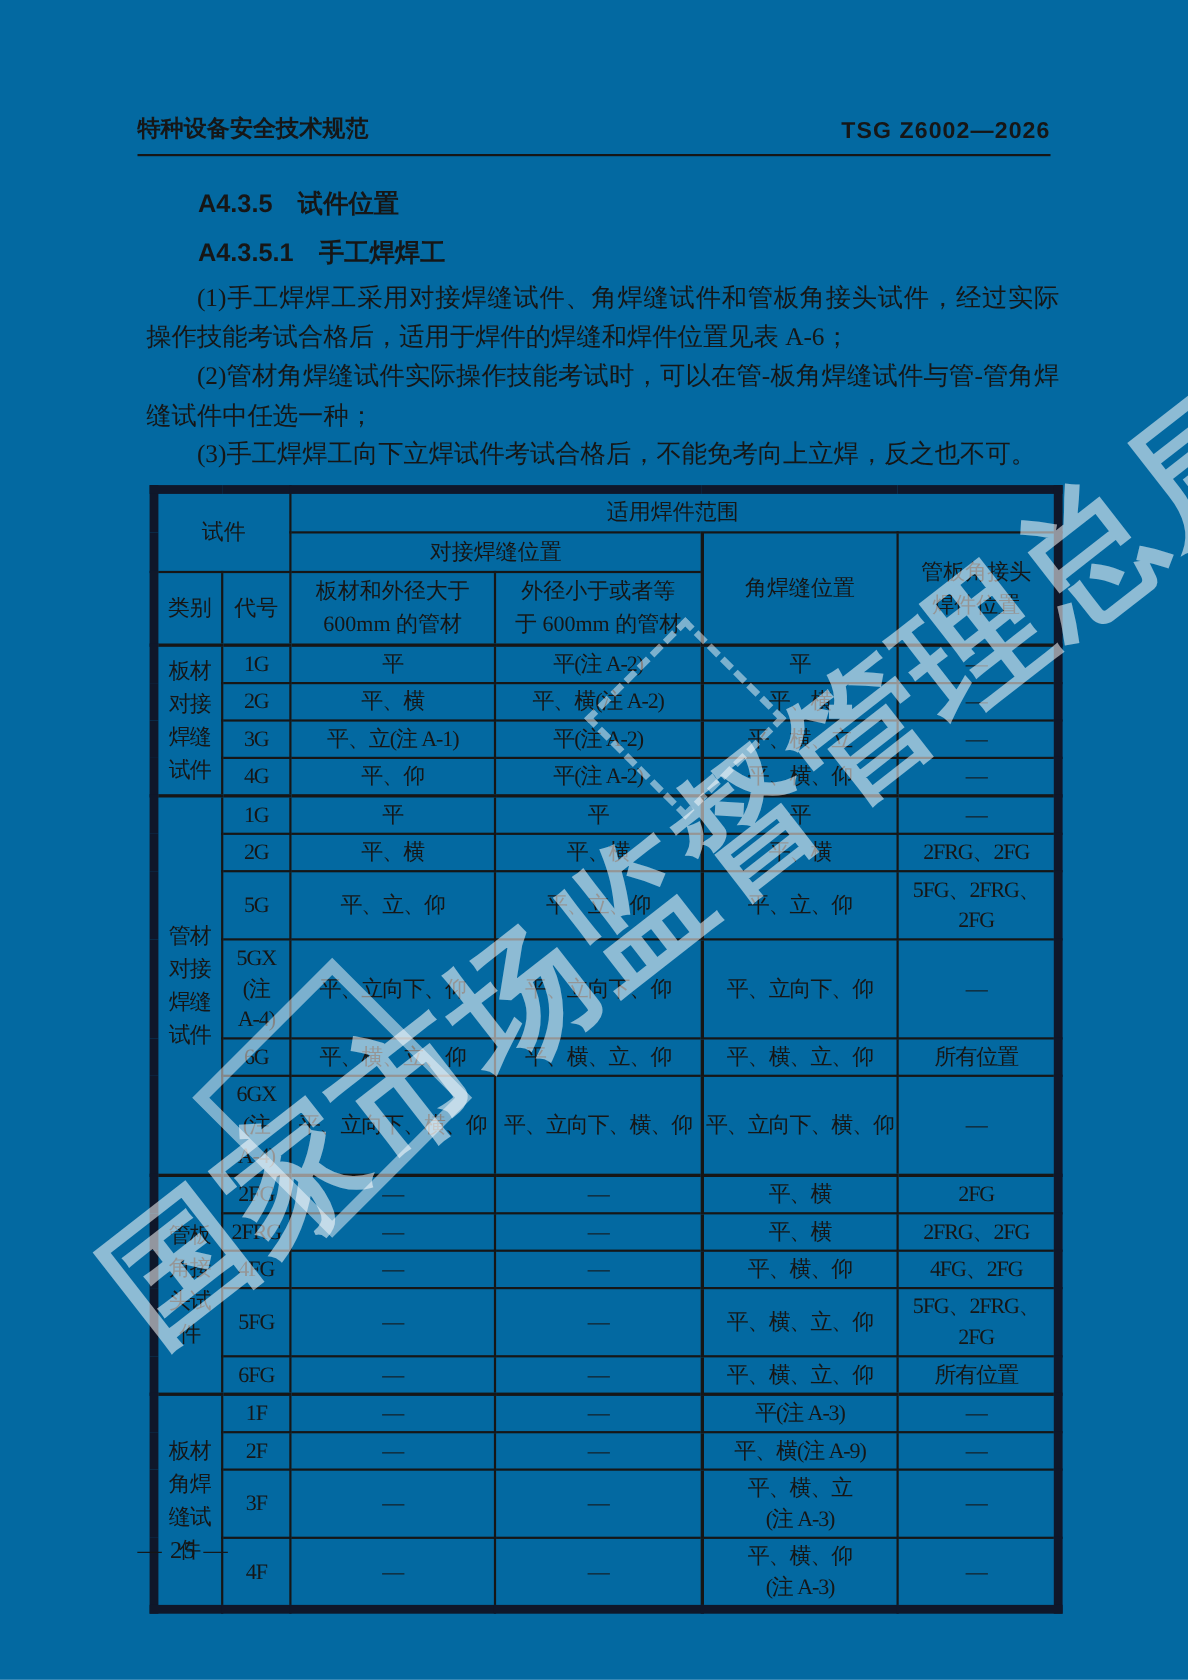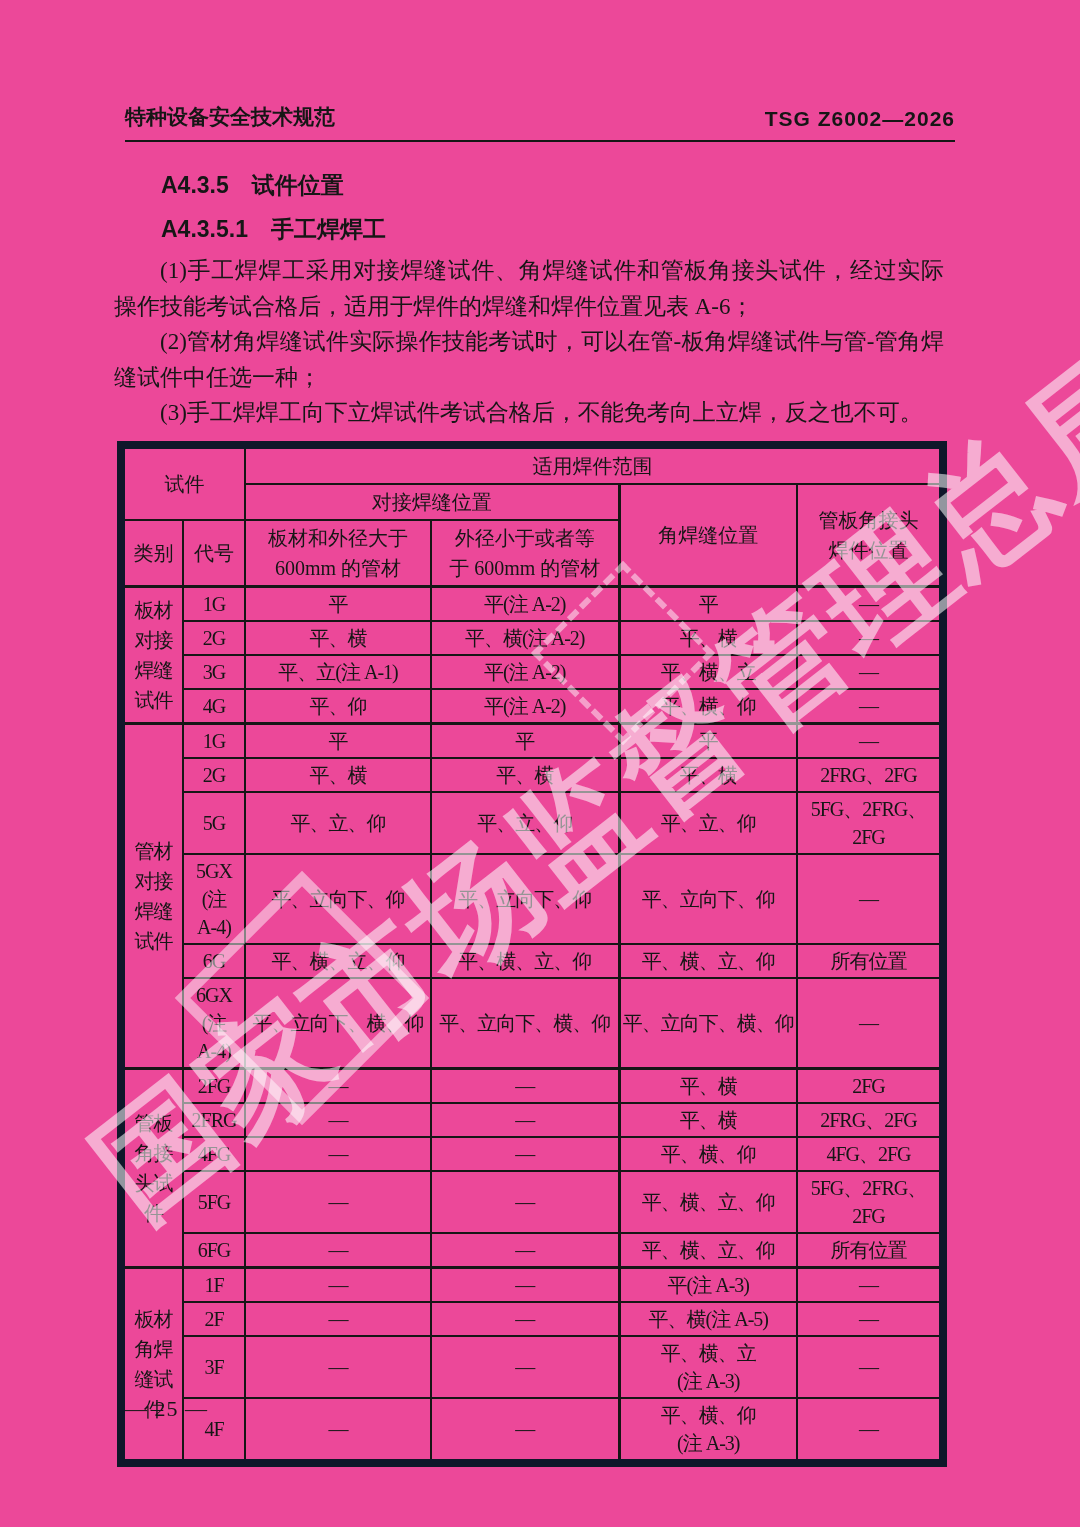--- a/index.html
+++ b/index.html
@@ -1,33 +1,33 @@
 <!DOCTYPE html>
 <html><head>
 <meta charset="utf-8">
 <style>
   html,body { margin:0; padding:0; }
   .page {
     position:relative;
     width:1080px; height:1527px;
-    background:#ec4899;
+    background:#0369a1;
     color:#161616;
     font-family:"Liberation Serif","DejaVu Serif",serif;
     overflow:hidden;
   }
   .topbar {
     position:absolute; left:125px; top:103px; width:830px;
     display:flex; justify-content:space-between; align-items:flex-end;
     font-family:"Liberation Sans","DejaVu Sans",sans-serif;
     font-weight:bold; font-size:21px;
     padding-bottom:9px;
     border-bottom:2px solid #161616;
   }
   .doc-code { letter-spacing:1px; }
-  .content { position:absolute; left:114px; top:160px; width:830px; }
+  .content { position:absolute; left:133px; top:160px; width:830px; }
   .h1, .h2 {
     font-family:"Liberation Sans","DejaVu Sans",sans-serif;
     font-weight:bold; font-size:23px;
     margin:0; padding-left:47px;
   }
   .h1 { margin-top:10px; }
   .h2 { margin-top:13px; }
   .body-text { margin-top:8px; }
   .body-text p {
     margin:0; font-size:23px; line-height:35.5px;
@@ -262,21 +262,21 @@
             <td>1F</td>
             <td>—</td>
             <td>—</td>
             <td class="thickleft">平(注 A-3)</td>
             <td>—</td>
           </tr>
           <tr>
             <td>2F</td>
             <td>—</td>
             <td>—</td>
-            <td class="thickleft">平、横(注 A-5)</td>
+            <td class="thickleft">平、横(注 A-9)</td>
             <td>—</td>
           </tr>
           <tr>
             <td>3F</td>
             <td>—</td>
             <td>—</td>
             <td class="thickleft">平、横、立
 (注 A-3)</td>
             <td>—</td>
           </tr>

